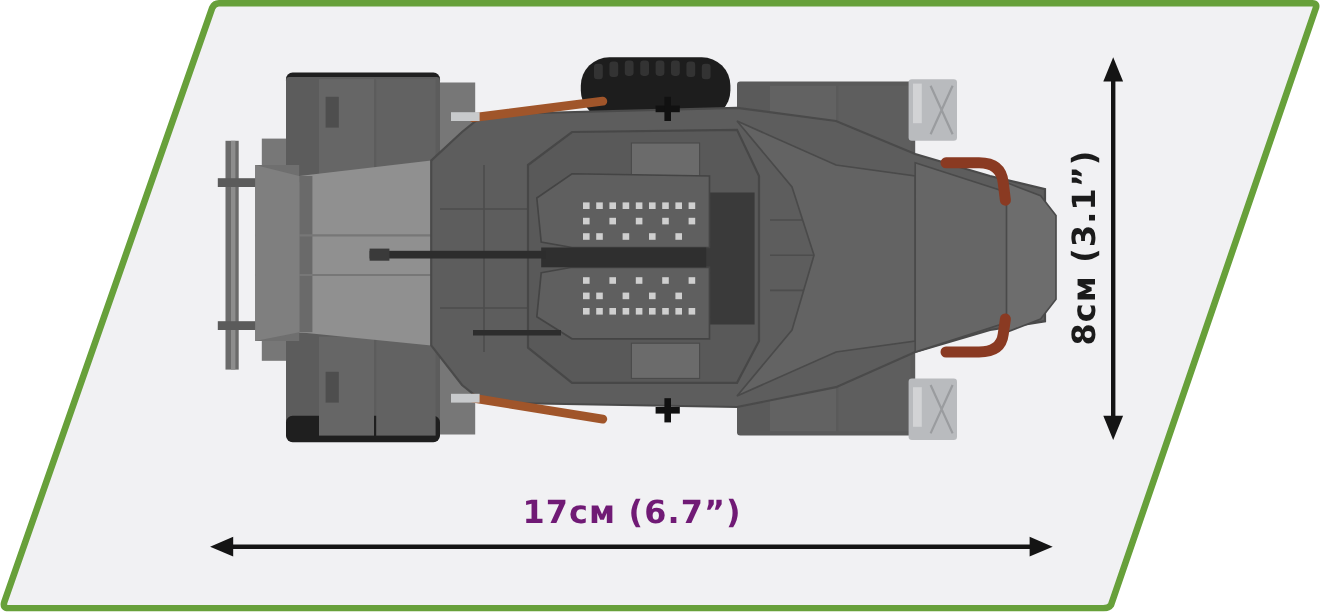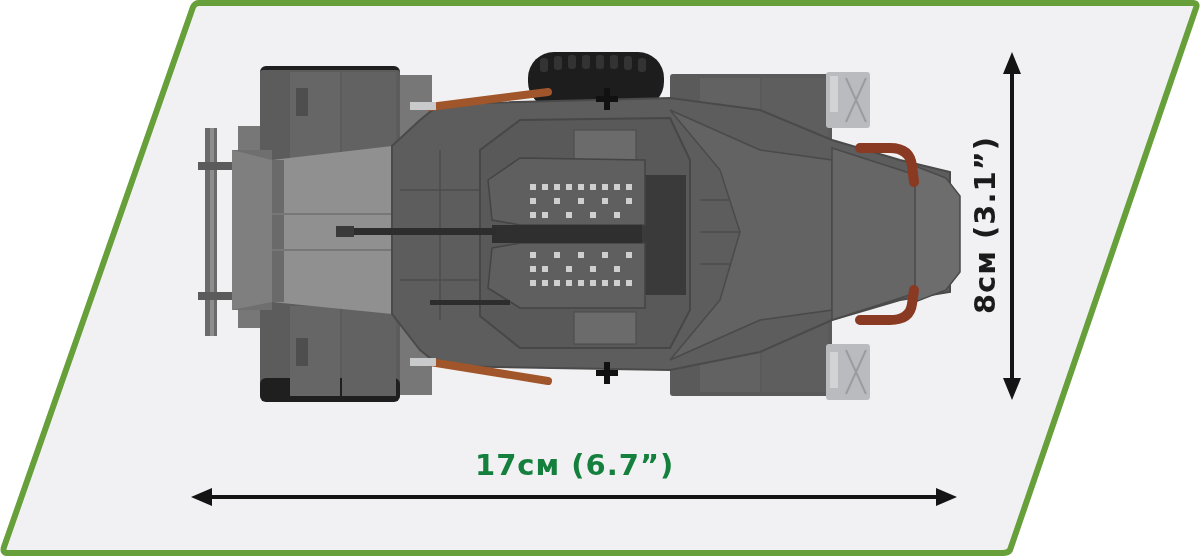--- a/index.html
+++ b/index.html
@@ -1,20 +1,20 @@
 <!DOCTYPE html>
 <html><head>
 <meta charset="utf-8">
 <style>
   html, body { margin: 0; padding: 0; background: #ffffff; }
   body { width: 1200px; height: 556px; position: relative; overflow: hidden;
          font-family: "DejaVu Sans", sans-serif; }
   .stage { position: absolute; left: 0; top: 0; width: 1200px; height: 556px; }
   .label-h { position: absolute; left: 475px; top: 448px; font-size: 29px; font-weight: bold;
-             color: #15803d; letter-spacing: 1px; white-space: nowrap; }
+             color: #701a75; letter-spacing: 1px; white-space: nowrap; }
   .label-v { position: absolute; left: 985px; top: 225px; font-size: 29px; font-weight: bold;
              color: #1b1b1b; letter-spacing: 1px; white-space: nowrap;
              transform: translate(-50%, -50%) rotate(-90deg); transform-origin: center; }
 </style>
 </head>
 <body>
 
 <svg class="stage" viewBox="0 0 1200 556" xmlns="http://www.w3.org/2000/svg">
 
   <path d="M199,3 L1193,3 Q1198,3 1196,8 L1010,550 Q1008,553 1003,553 L8,553 Q2,553 4,547 L193,7 Q195,3 199,3 Z" fill="#f1f1f3" stroke="#67a03a" stroke-width="6" stroke-linejoin="round"></path>

